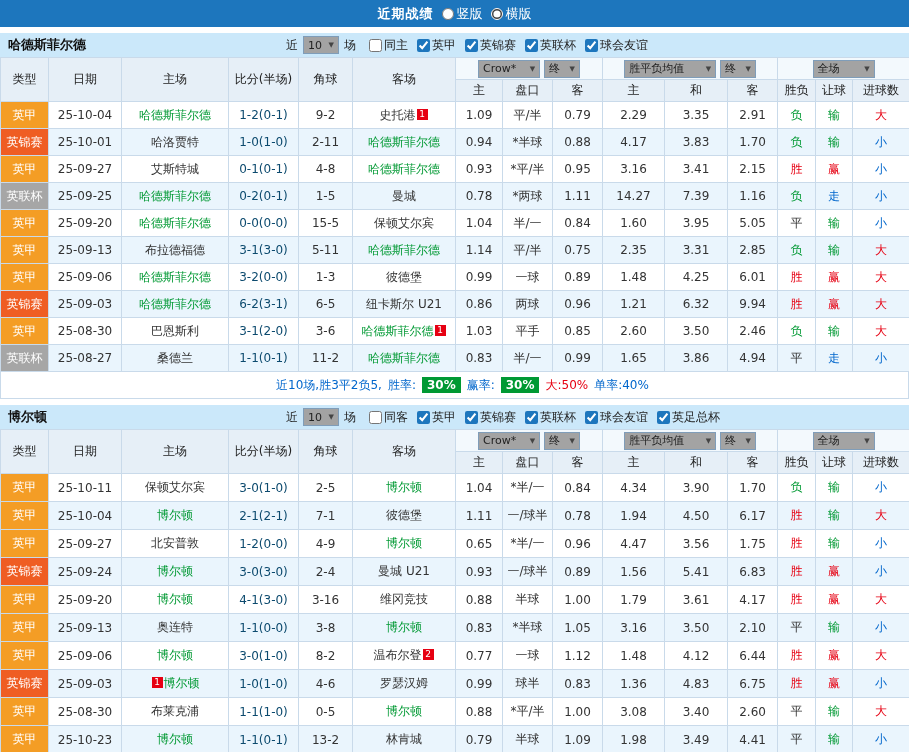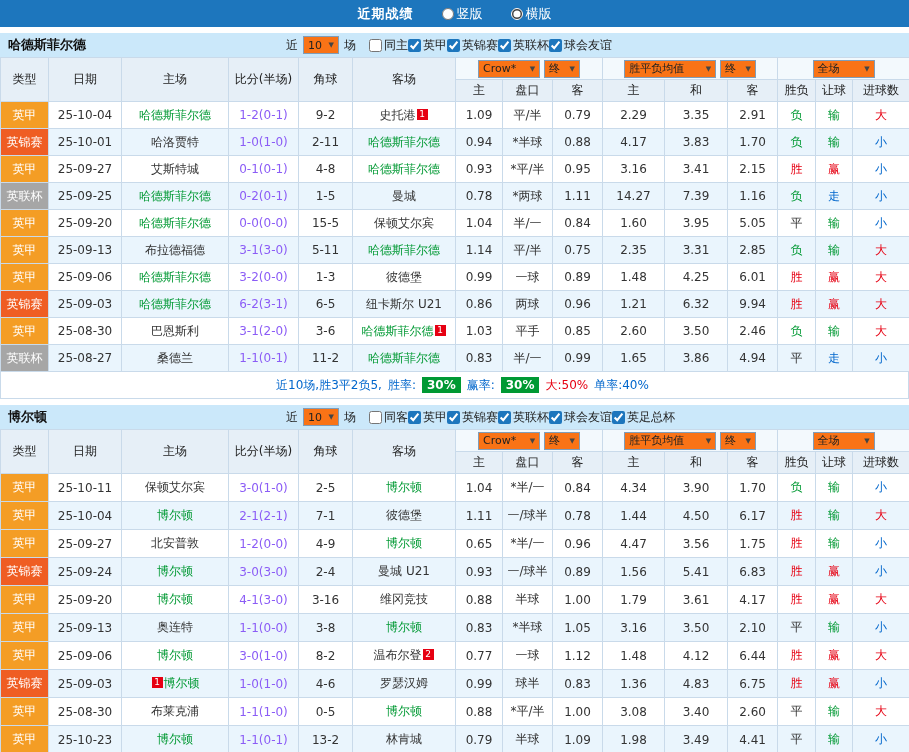--- a/index.html
+++ b/index.html
@@ -1,52 +1,52 @@
 <!DOCTYPE html>
 <html><head>
 <meta charset="utf-8">
 <style>
   * { box-sizing: border-box; margin: 0; padding: 0; }
   body { font-family: "DejaVu Sans", "Liberation Sans", sans-serif; background: #fff; }
   .page { width: 909px; height: 752px; overflow: hidden; background: #fff; }
 
-  .topbar { height: 27px; background: #1d76bd; display: flex; align-items: center; justify-content: center; gap: 28px; color: #fff; font-size: 13px; }
+  .topbar { height: 27px; background: #1d76bd; display: flex; align-items: center; justify-content: center; gap: 8px; color: #fff; font-size: 13px; }
   .topbar-title { font-weight: bold; letter-spacing: 1px; }
   .radio-item { display: inline-flex; align-items: center; gap: 3px; cursor: pointer; color: #fff; }
   .radio-item input { width: 12px; height: 12px; accent-color: #fff; }
 
   .section { margin-top: 6px; }
   .section-header { height: 24px; background: #cbe8fa; display: flex; align-items: center; padding: 0 8px; font-size: 12px; color: #222; }
   .team-name { font-weight: bold; font-size: 13px; color: #111; width: 278px; }
   .controls { display: flex; align-items: center; gap: 5px; }
-  .filters { display: inline-flex; align-items: center; margin-left: 8px; }
+  .filters { display: inline-flex; align-items: center; gap: 9px; margin-left: 8px; }
   .filter { display: inline-flex; align-items: center; gap: 2px; cursor: pointer; }
   .filter input { width: 13px; height: 13px; accent-color: #1d76bd; }
 
-  .dd { display: inline-flex; align-items: center; justify-content: space-between; gap: 5px; background: #f97316; border: 1px solid #7f9db9; height: 18px; padding: 0 4px; font-size: 11px; color: #222; cursor: pointer; vertical-align: middle; }
+  .dd { display: inline-flex; align-items: center; justify-content: space-between; gap: 5px; background: #a3a3a3; border: 1px solid #7f9db9; height: 18px; padding: 0 4px; font-size: 11px; color: #222; cursor: pointer; vertical-align: middle; }
   .dd .arr { font-size: 7px; color: #444; }
   .dd-sm { min-width: 36px; }
   .dd-md { min-width: 62px; }
   .dd-lg { min-width: 92px; }
 
   table.grid { width: 909px; border-collapse: collapse; table-layout: fixed; font-size: 12px; text-align: center; color: #333; }
   .grid th, .grid td { border: 1px solid #c9daea; overflow: hidden; white-space: nowrap; }
   .grid thead tr { height: 22px; }
   .grid thead th { background: #e6eff7; font-weight: normal; color: #222; }
   .grid thead th.dd-cell { background: #f3f9fd; }
   .grid td { height: 27px; }
   .grid.g2 td { height: 28px; }
   .grid tbody tr:nth-child(even) td { background: #eaf5fd; }
 
   td.type { color: #fff; }
   .t-yj  { background: #f49d25 !important; }
   .t-yjs { background: #ef5d23 !important; }
   .t-ylb { background: #a6a6a6 !important; }
 
-  .score { color: #8b5cf6; margin-top: 20px; }
+  .score { color: #0c4a6e; margin-top: 20px; }
   .focal { color: #009933; }
   .c-red { color: #e60012; }
   .c-green { color: #009933; }
   .c-blue { color: #0066cc; }
   .c-dark { color: #333; }
 
   .badge { display: inline-block; background: #e60012; color: #fff; font-size: 9px; line-height: 11px; width: 11px; height: 11px; text-align: center; vertical-align: 2px; margin: 0 1px; }
 
   .summary { height: 27px; border: 1px solid #c9daea; border-top: none; display: flex; align-items: center; justify-content: center; gap: 6px; font-size: 12px; padding-left: 16px; }
   .s-blue { color: #0066cc; }
@@ -477,21 +477,21 @@
           <tr>
             <td class="type t-yj">英甲</td>
             <td>25-10-04</td>
             <td><span class="focal">博尔顿</span></td>
             <td class="score">2-1(2-1)</td>
             <td>7-1</td>
             <td><span>彼德堡</span></td>
             <td>1.11</td>
             <td>一/球半</td>
             <td>0.78</td>
-            <td>1.44</td>
+            <td>1.94</td>
             <td>4.50</td>
             <td>6.17</td>
             <td class="c-red">胜</td>
             <td class="c-green">输</td>
             <td class="c-red">大</td>
           </tr>
           <tr>
             <td class="type t-yj">英甲</td>
             <td>25-09-27</td>
             <td><span>北安普敦</span></td>

